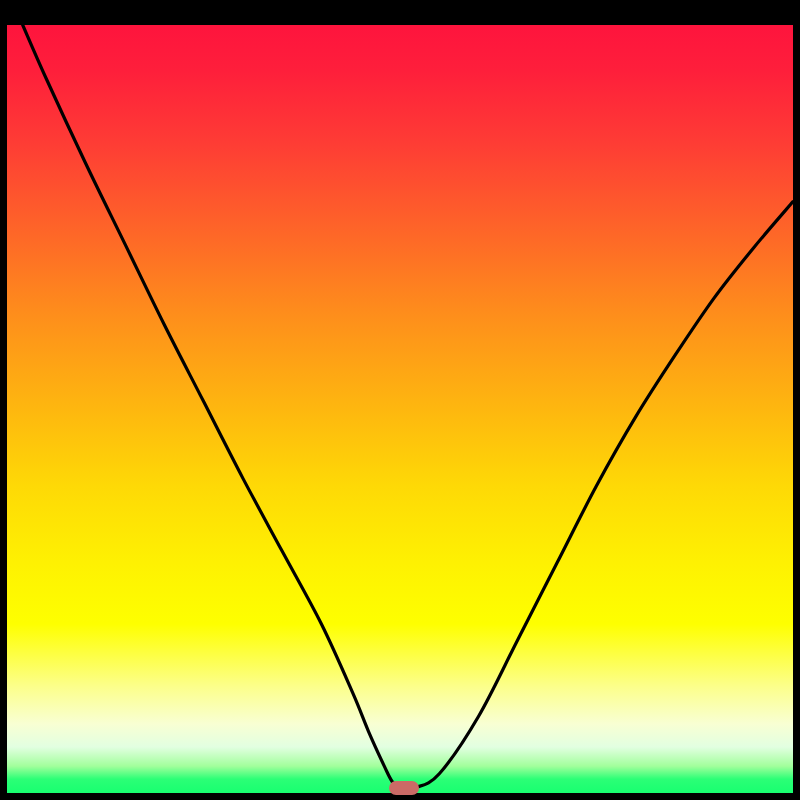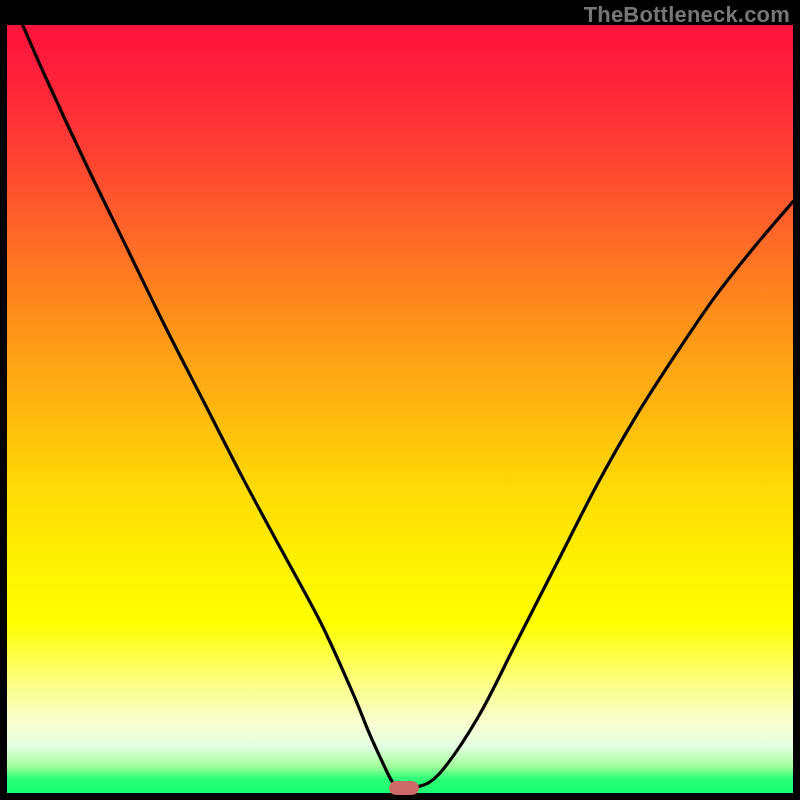--- a/index.html
+++ b/index.html
@@ -81,21 +81,20 @@
     height: 14px;
     border-radius: 7px;
     background: #cb6a66;
     transform: translate(-50%, -50%);
   }
 </style>
 </head>
 <body>
 
 <div class="container">
-  <div class="watermark">TheBottleneck.com</div>
 
   <div class="plot-outer">
     <div class="plot-area">
       <div class="gradient-fill"></div>
 
       <svg class="curve-svg" viewBox="0 0 786 768" preserveAspectRatio="none">
         <path id="curve-path" d="M 15.72 0.00 C 19.65 8.96, 28.82 30.72, 39.30 53.76 C 49.78 76.80, 65.50 110.72, 78.60 138.24 C 91.70 165.76, 104.80 192.00, 117.90 218.88 C 131.00 245.76, 144.10 273.28, 157.20 299.52 C 170.30 325.76, 183.40 350.72, 196.50 376.32 C 209.60 401.92, 222.70 428.16, 235.80 453.12 C 248.90 478.08, 262.00 501.76, 275.10 526.08 C 288.20 550.40, 302.61 575.36, 314.40 599.04 C 326.19 622.72, 337.98 650.24, 345.84 668.16 C 353.70 686.08, 356.32 694.40, 361.56 706.56 C 366.80 718.72, 373.35 732.80, 377.28 741.12 C 381.21 749.44, 382.52 752.77, 385.14 756.48 C 387.76 760.19, 390.38 762.24, 393.00 763.39 C 395.62 764.54, 398.24 763.52, 400.86 763.39 C 403.48 763.26, 403.48 765.06, 408.72 762.62 C 413.96 760.19, 421.82 760.70, 432.30 748.80 C 442.78 736.90, 458.50 713.60, 471.60 691.20 C 484.70 668.80, 497.80 640.00, 510.90 614.40 C 524.00 588.80, 537.10 563.20, 550.20 537.60 C 563.30 512.00, 576.40 485.12, 589.50 460.80 C 602.60 436.48, 615.70 413.44, 628.80 391.68 C 641.90 369.92, 655.00 350.08, 668.10 330.24 C 681.20 310.40, 694.30 290.56, 707.40 272.64 C 720.50 254.72, 733.60 238.72, 746.70 222.72 C 759.80 206.72, 779.45 184.32, 786.00 176.64" fill="none" stroke="#000" stroke-width="3.2" stroke-linejoin="round" stroke-linecap="round"></path>
       </svg>
 
       <div id="marker" class="marker" style="left: 396.93px; top: 763.392px; background: rgb(203, 106, 102);"></div>

